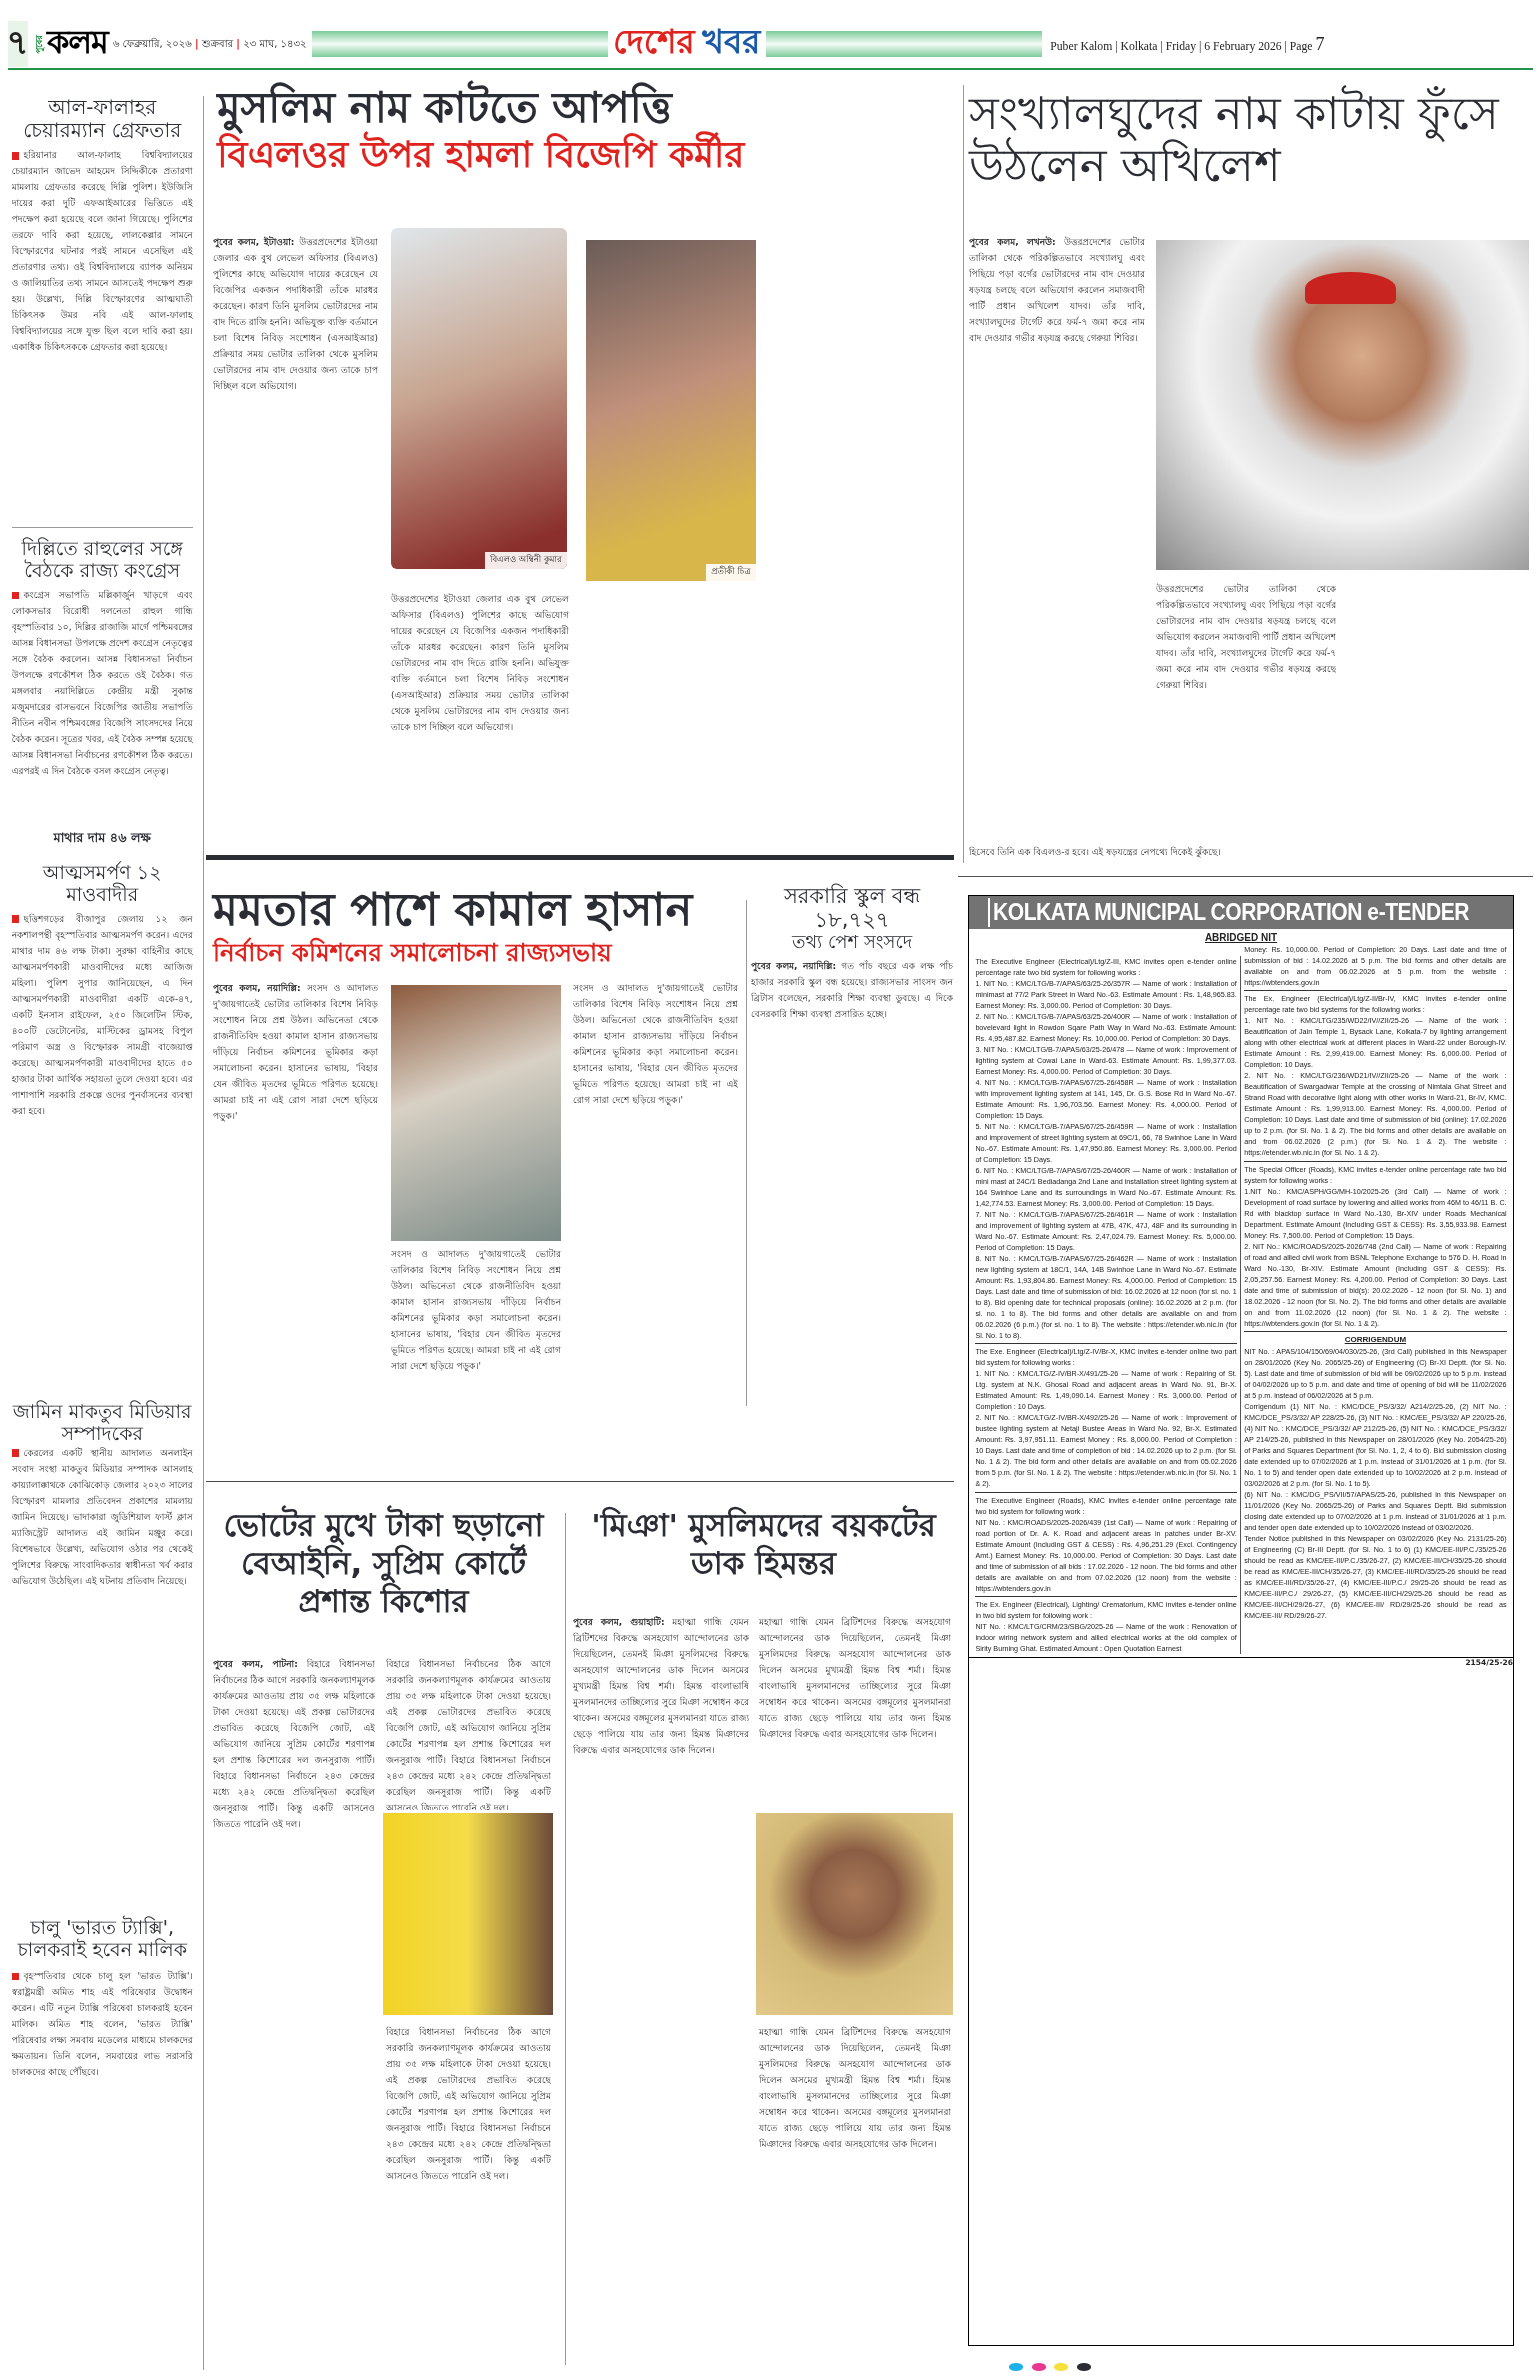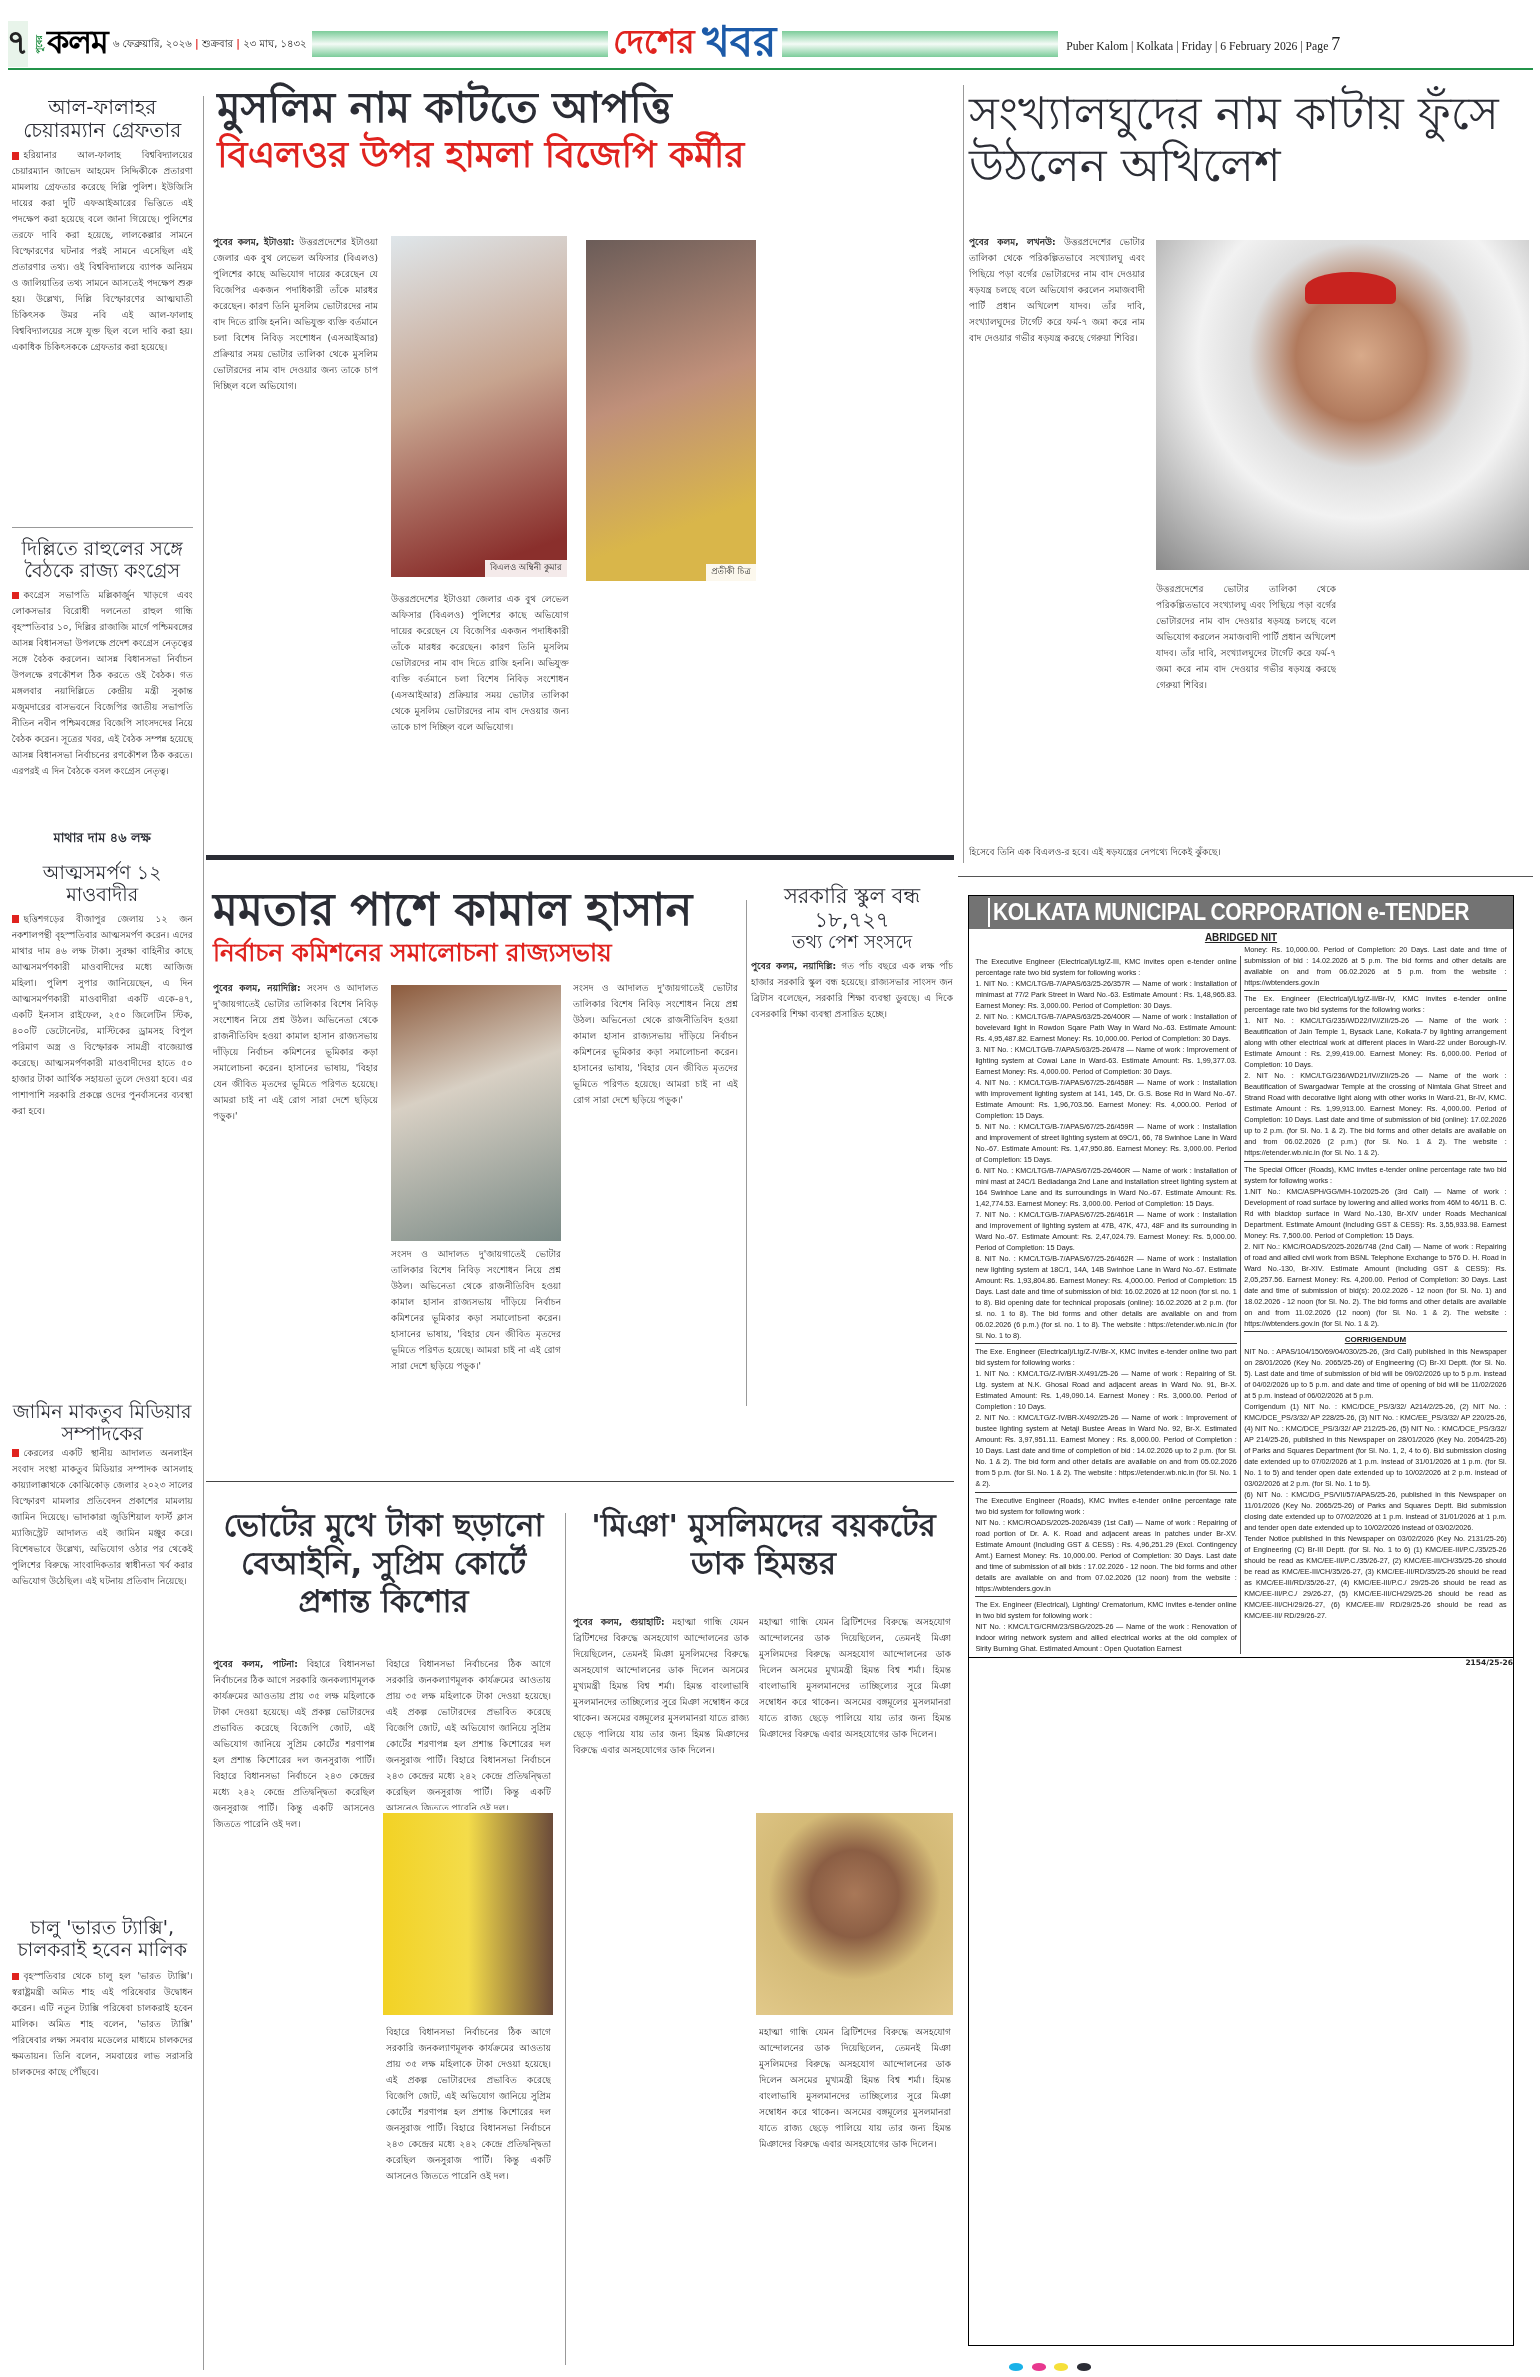--- a/index.html
+++ b/index.html
@@ -8,21 +8,21 @@
 
   
   .masthead { position: absolute; left: 7.5px; top: 21px; width: 1525px; height: 46px; display: flex; align-items: center; }
   .masthead .pgnum { width: 20px; height: 46px; background: #e8f4ea; font-size: 34px; font-weight: bold; display: flex; align-items: center; justify-content: center; color: #222; }
   .masthead .logo-small { writing-mode: vertical-rl; transform: rotate(180deg); color: #1a8a3c; font-weight: bold; font-size: 8.5px; margin-left: 4.3px; }
   .masthead .logo { font-size: 32px; font-weight: 900; color: #000; letter-spacing: -1.1px; margin-left: 1.1px; }
   .masthead .date-bn { font-size: 10px; margin-left: 5.3px; color: #222; }
   .masthead .date-bn .sep { color: #e0231f; font-weight: bold; }
   .masthead .bar { height: 25.6px; background: linear-gradient(#7ccc9a, #f4fbf6 50%, #7ccc9a); margin: 0 5.3px; }
   .masthead .section-red { font-size: 33px; color: #e0231f; font-weight: bold; }
-  .masthead .section-blue { font-size: 42px; color: #1c5aa8; font-weight: bold; margin-left: 7.5px; text-align: center; }
+  .masthead .section-blue { font-size: 33px; color: #1c5aa8; font-weight: bold; margin-left: 7.5px; text-align: center; }
   .masthead .english { font-family: "Liberation Serif", serif; font-size: 11.7px; color: #222; margin-left: 3.2px; white-space: nowrap; }
   .masthead .english b { font-size: 18px; font-weight: normal; }
   .green-rule { position: absolute; left: 7.5px; top: 68px; width: 1525px; height: 2.1px; background: #23934a; }
 
   .col { position: absolute; }
   .vrule { position: absolute; width: 0.5px; background: #999; }
   .hrule { position: absolute; height: 1.1px; background: #333; }
 
   .bn-text { font-size: 9px; line-height: 16px; color: #2a2a2a; text-align: justify; }
   .bn-text .lead { font-weight: bold; }
@@ -100,21 +100,21 @@
 </div>
 <div class="vrule" style="left:203px; top:96px; height:2274px;"></div>
 
 <div class="col" style="left:213px; top:85px; width:740px;">
   <div class="hl" style="font-size:42px; text-align:left; padding-left:4.3px; line-height:1.1;">মুসলিম নাম কাটতে আপত্তি</div>
   <div class="hl hl-red" style="font-size:36px; text-align:left; padding-left:4.3px; margin-top:3.2px;">বিএলওর উপর হামলা বিজেপি কর্মীর</div>
 </div>
 <div class="col" style="left:213px; top:234px; width:165px;">
   <p class="bn-text" style="height:575px; overflow:hidden;"><span class="lead">পুবের কলম, ইটাওয়া:</span> <span>উত্তরপ্রদেশের ইটাওয়া জেলার এক বুথ লেভেল অফিসার (বিএলও) পুলিশের কাছে অভিযোগ দায়ের করেছেন যে বিজেপির একজন পদাধিকারী তাঁকে মারধর করেছেন। কারণ তিনি মুসলিম ভোটারদের নাম বাদ দিতে রাজি হননি। অভিযুক্ত ব্যক্তি বর্তমানে চলা বিশেষ নিবিড় সংশোধন (এসআইআর) প্রক্রিয়ার সময় ভোটার তালিকা থেকে মুসলিম ভোটারদের নাম বাদ দেওয়ার জন্য তাকে চাপ দিচ্ছিল বলে অভিযোগ।</span></p>
 </div>
-<div class="photo" style="left:391px; top:236px; width:176px; height:341px; background:linear-gradient(160deg,#dfe6ea,#c7a48f 45%,#8a2f2c 90%);">
+<div class="photo" style="left:391px; top:228px; width:176px; height:341px; background:linear-gradient(160deg,#dfe6ea,#c7a48f 45%,#8a2f2c 90%);border-radius:6px;">
   <div class="cap">বিএলও অম্বিনী কুমার</div>
 </div>
 <div class="photo" style="left:586px; top:240px; width:170px; height:341px; background:linear-gradient(160deg,#6b5c58,#c0907a 45%,#d9b64a 80%);">
   <div class="cap">প্রতীকী চিত্র</div>
 </div>
 <div class="col" style="left:391px; top:591px; width:559px; column-count:3; column-gap:12.8px;">
   <p class="bn-text" style="height:218px; overflow:hidden;">উত্তরপ্রদেশের ইটাওয়া জেলার এক বুথ লেভেল অফিসার (বিএলও) পুলিশের কাছে অভিযোগ দায়ের করেছেন যে বিজেপির একজন পদাধিকারী তাঁকে মারধর করেছেন। কারণ তিনি মুসলিম ভোটারদের নাম বাদ দিতে রাজি হননি। অভিযুক্ত ব্যক্তি বর্তমানে চলা বিশেষ নিবিড় সংশোধন (এসআইআর) প্রক্রিয়ার সময় ভোটার তালিকা থেকে মুসলিম ভোটারদের নাম বাদ দেওয়ার জন্য তাকে চাপ দিচ্ছিল বলে অভিযোগ।</p>
 </div>
 <div class="vrule" style="left:963px; top:85px; height:778px;"></div>
 

